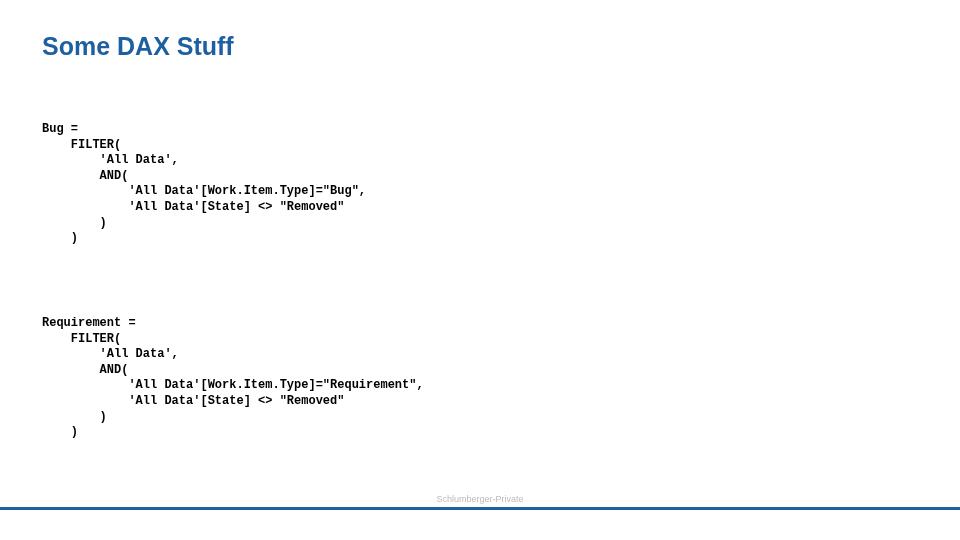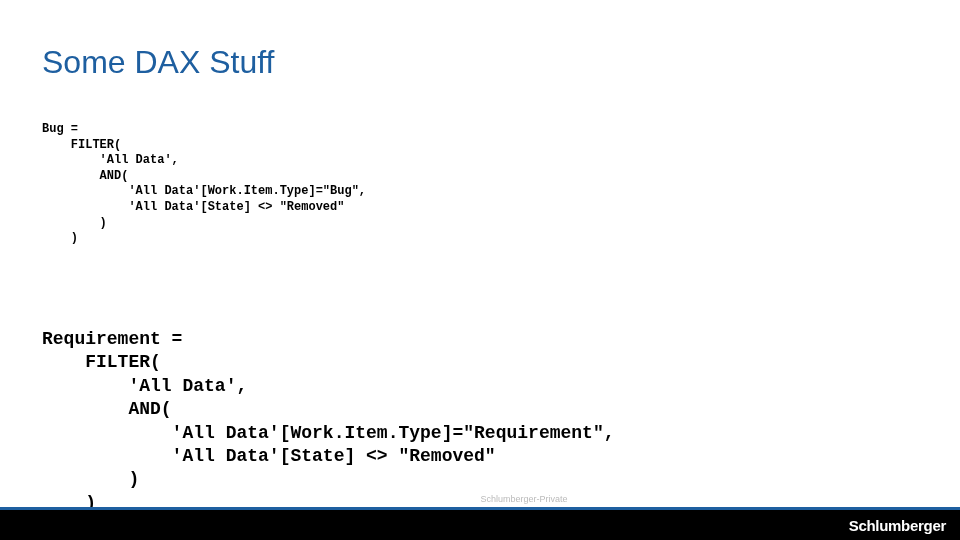--- a/index.html
+++ b/index.html
@@ -11,44 +11,44 @@
       overflow: hidden;
       position: relative;
     }
     .slide {
       width: 100%;
       height: 100%;
       position: relative;
     }
     .title {
       position: absolute;
-      top: 44px;
+      top: 32px;
       left: 42px;
-      font-size: 32px;
-      font-weight: 400;
+      font-size: 25px;
+      font-weight: 700;
       color: #1e5fa0;
       letter-spacing: 0px;
     }
     .code-block-1 {
       position: absolute;
       top: 122px;
       left: 42px;
       font-family: Liberation Mono, monospace;
       font-size: 12px;
       font-weight: 700;
       line-height: 1.3;
       color: #000;
       white-space: pre;
     }
     .code-block-2 {
       position: absolute;
-      top: 328px;
+      top: 316px;
       left: 42px;
       font-family: Consolas, 'Courier New', monospace;
-      font-size: 18px;
+      font-size: 12px;
       font-weight: 700;
       line-height: 1.3;
       color: #000;
       white-space: pre;
     }
     .footer-bar {
       position: absolute;
       bottom: 0;
       left: 0;
       right: 0;
@@ -73,21 +73,20 @@
       font-size: 15px;
       letter-spacing: -0.3px;
     }
     .footer-caption {
       position: absolute;
       bottom: 36px;
       left: 50%;
       transform: translateX(-50%);
       font-size: 9px;
       color: #bbb;
-      margin-left: 44px;
     }
   </style>
 </head>
 <body>
 
 <div class="slide">
   <h1 class="title">Some DAX Stuff</h1>
 
   <pre class="code-block-1">Bug =
     FILTER(
@@ -102,16 +101,13 @@
     FILTER(
         'All Data',
         AND(
             'All Data'[Work.Item.Type]="Requirement",
             'All Data'[State] &lt;&gt; "Removed"
         )
     )</pre>
 
   <div class="footer-caption">Schlumberger-Private</div>
   <div class="footer-accent"></div>
-  <div class="footer-bar">
-    <div class="footer-logo">Schlumberger</div>
-  </div>
 </div>
 
 </body></html>

